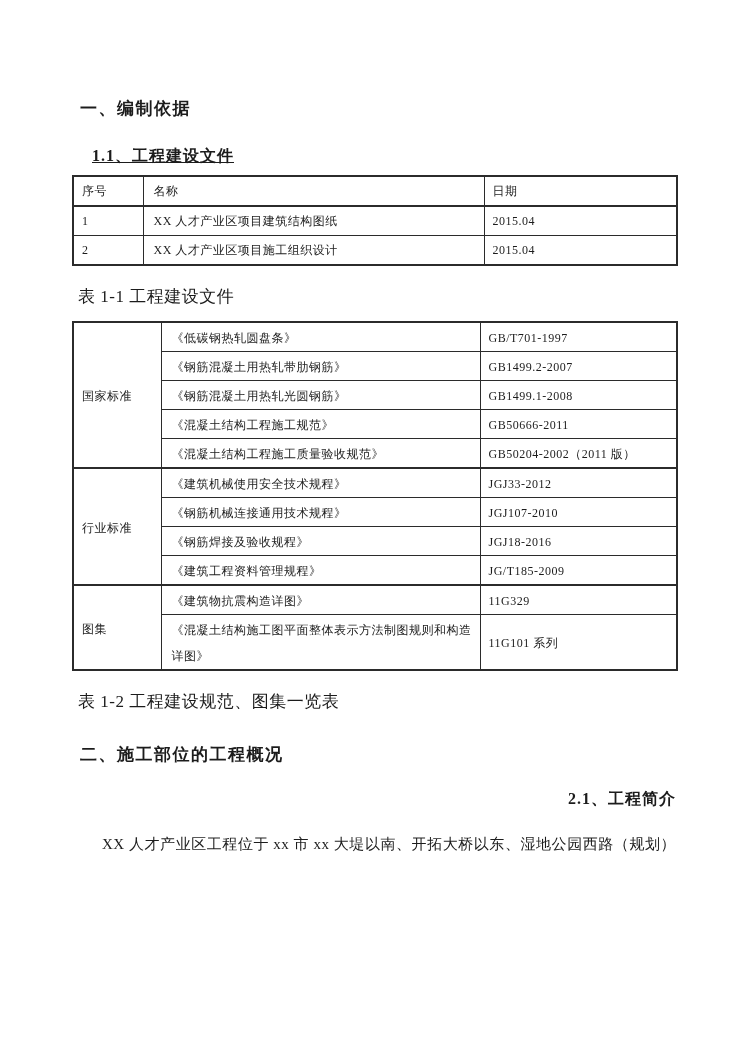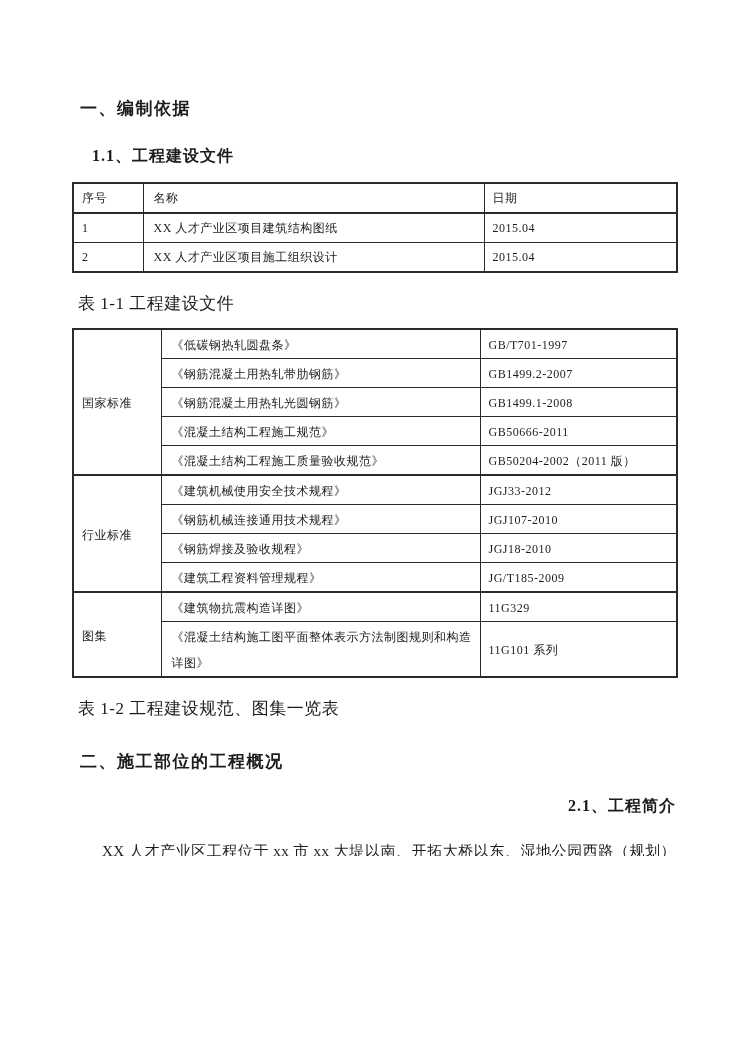--- a/index.html
+++ b/index.html
@@ -11,29 +11,29 @@
     background: #ffffff;
     color: #1c1c1c;
     font-family: "Liberation Serif", "DejaVu Serif", serif;
     padding-top: 97px;
     overflow: hidden;
   }
   .content { margin-left: 72px; margin-right: 68px; }
 
   .h1 { font-size: 17px; font-weight: 700; margin: 0 0 0 8px; letter-spacing: 1.5px; }
   .h2 { font-size: 16px; font-weight: 700; margin: 0 0 0 20px; letter-spacing: 1px; }
-  #h2-11 { margin-top: 26px; }
+  #h2-11 { margin-top: 26px; text-decoration: underline; }
   #h2-12 { margin-top: 17px; }
   #h1-2  { margin-top: 30px; }
   #h2-21 { margin-top: 23px; text-align: right; }
 
   table { border-collapse: collapse; width: 100%; table-layout: fixed; }
   td { vertical-align: middle; overflow: hidden; }
 
-  .t1 { margin-top: 15px; border: 2px solid #2b2b2b; }
+  .t1 { margin-top: 8px; border: 2px solid #2b2b2b; }
   .t1 td {
     border: 1px solid #2b2b2b;
     font-size: 12px; line-height: 28px; height: 28px;
     padding: 0 4px 0 8px; letter-spacing: 0.5px;
   }
   .t1 tr.hdr td { border-bottom-width: 2px; }
   .t1 td.name { padding-left: 10px; }
 
   .t2 { margin-top: 13px; border: 2px solid #2b2b2b; }
   .t2 td {
@@ -127,21 +127,21 @@
           <td rowspan="4">行业标准</td>
           <td class="name">《建筑机械使用安全技术规程》</td>
           <td>JGJ33-2012</td>
         </tr>
         <tr>
           <td class="name">《钢筋机械连接通用技术规程》</td>
           <td>JGJ107-2010</td>
         </tr>
         <tr>
           <td class="name">《钢筋焊接及验收规程》</td>
-          <td>JGJ18-2010</td>
+          <td>JGJ18-2016</td>
         </tr>
         <tr>
           <td class="name">《建筑工程资料管理规程》</td>
           <td>JG/T185-2009</td>
         </tr>
         <tr class="gstart">
           <td rowspan="2">图集</td>
           <td class="name">《建筑物抗震构造详图》</td>
           <td>11G329</td>
         </tr>

